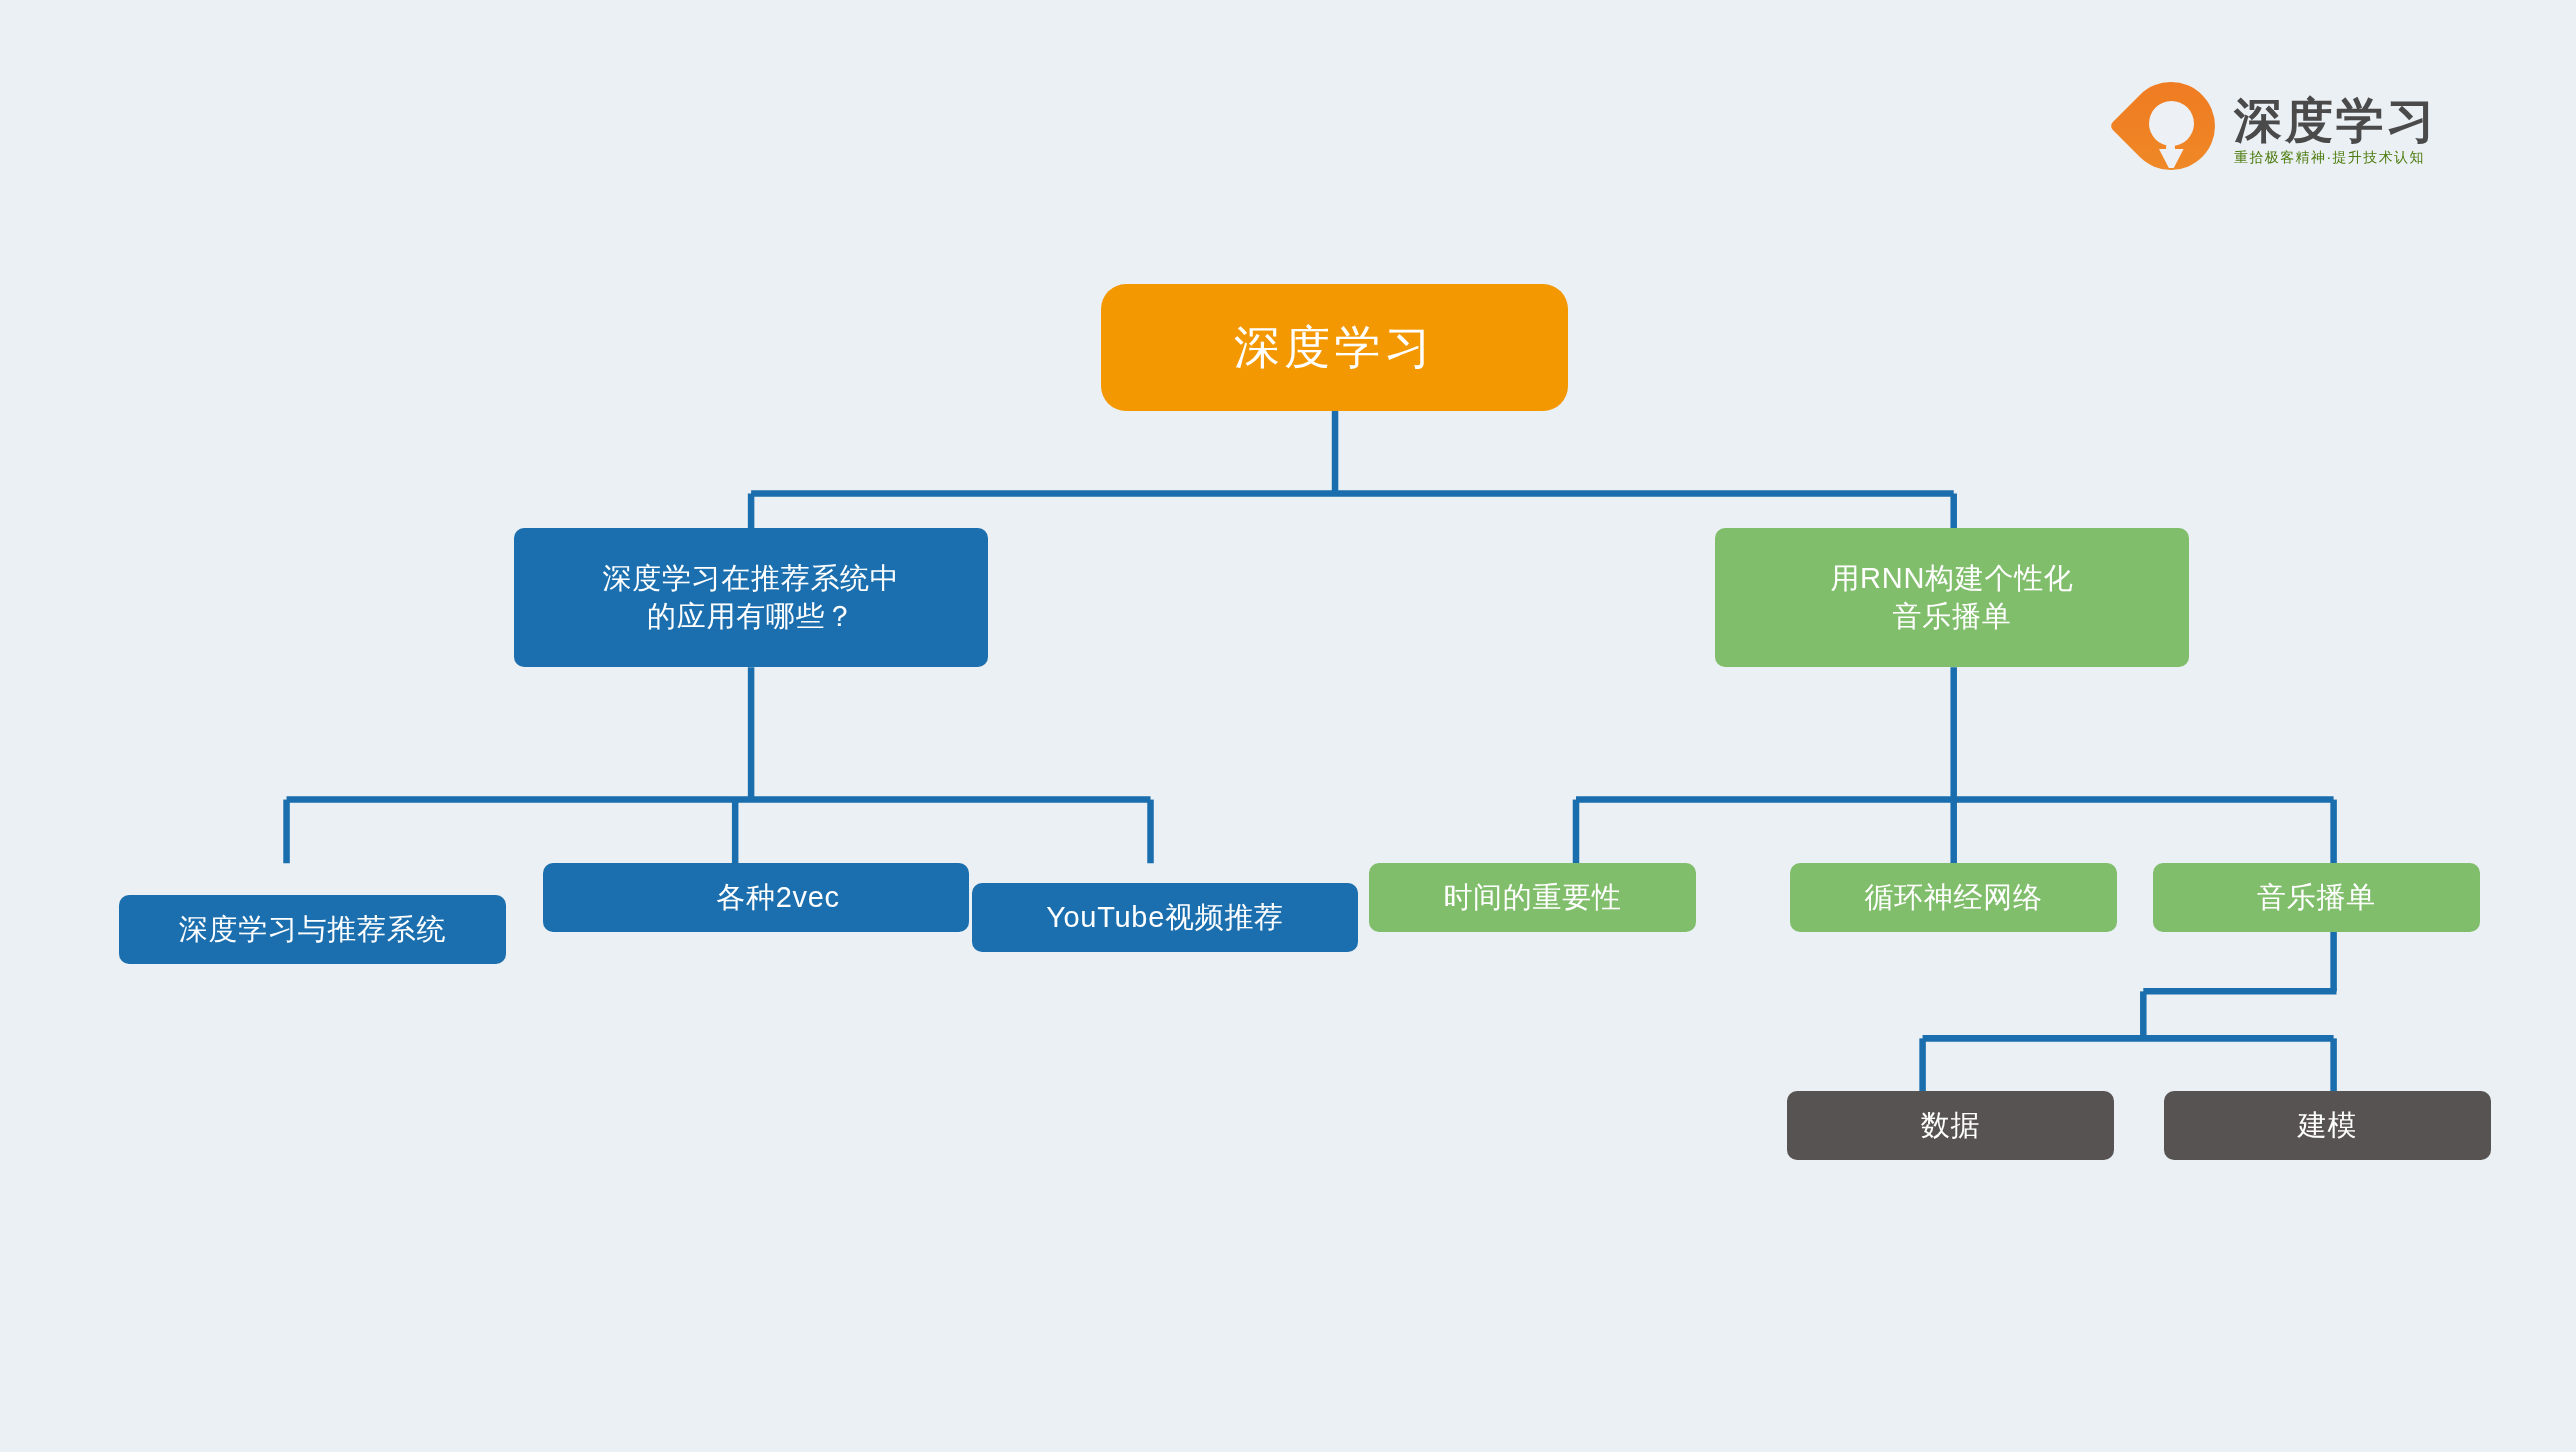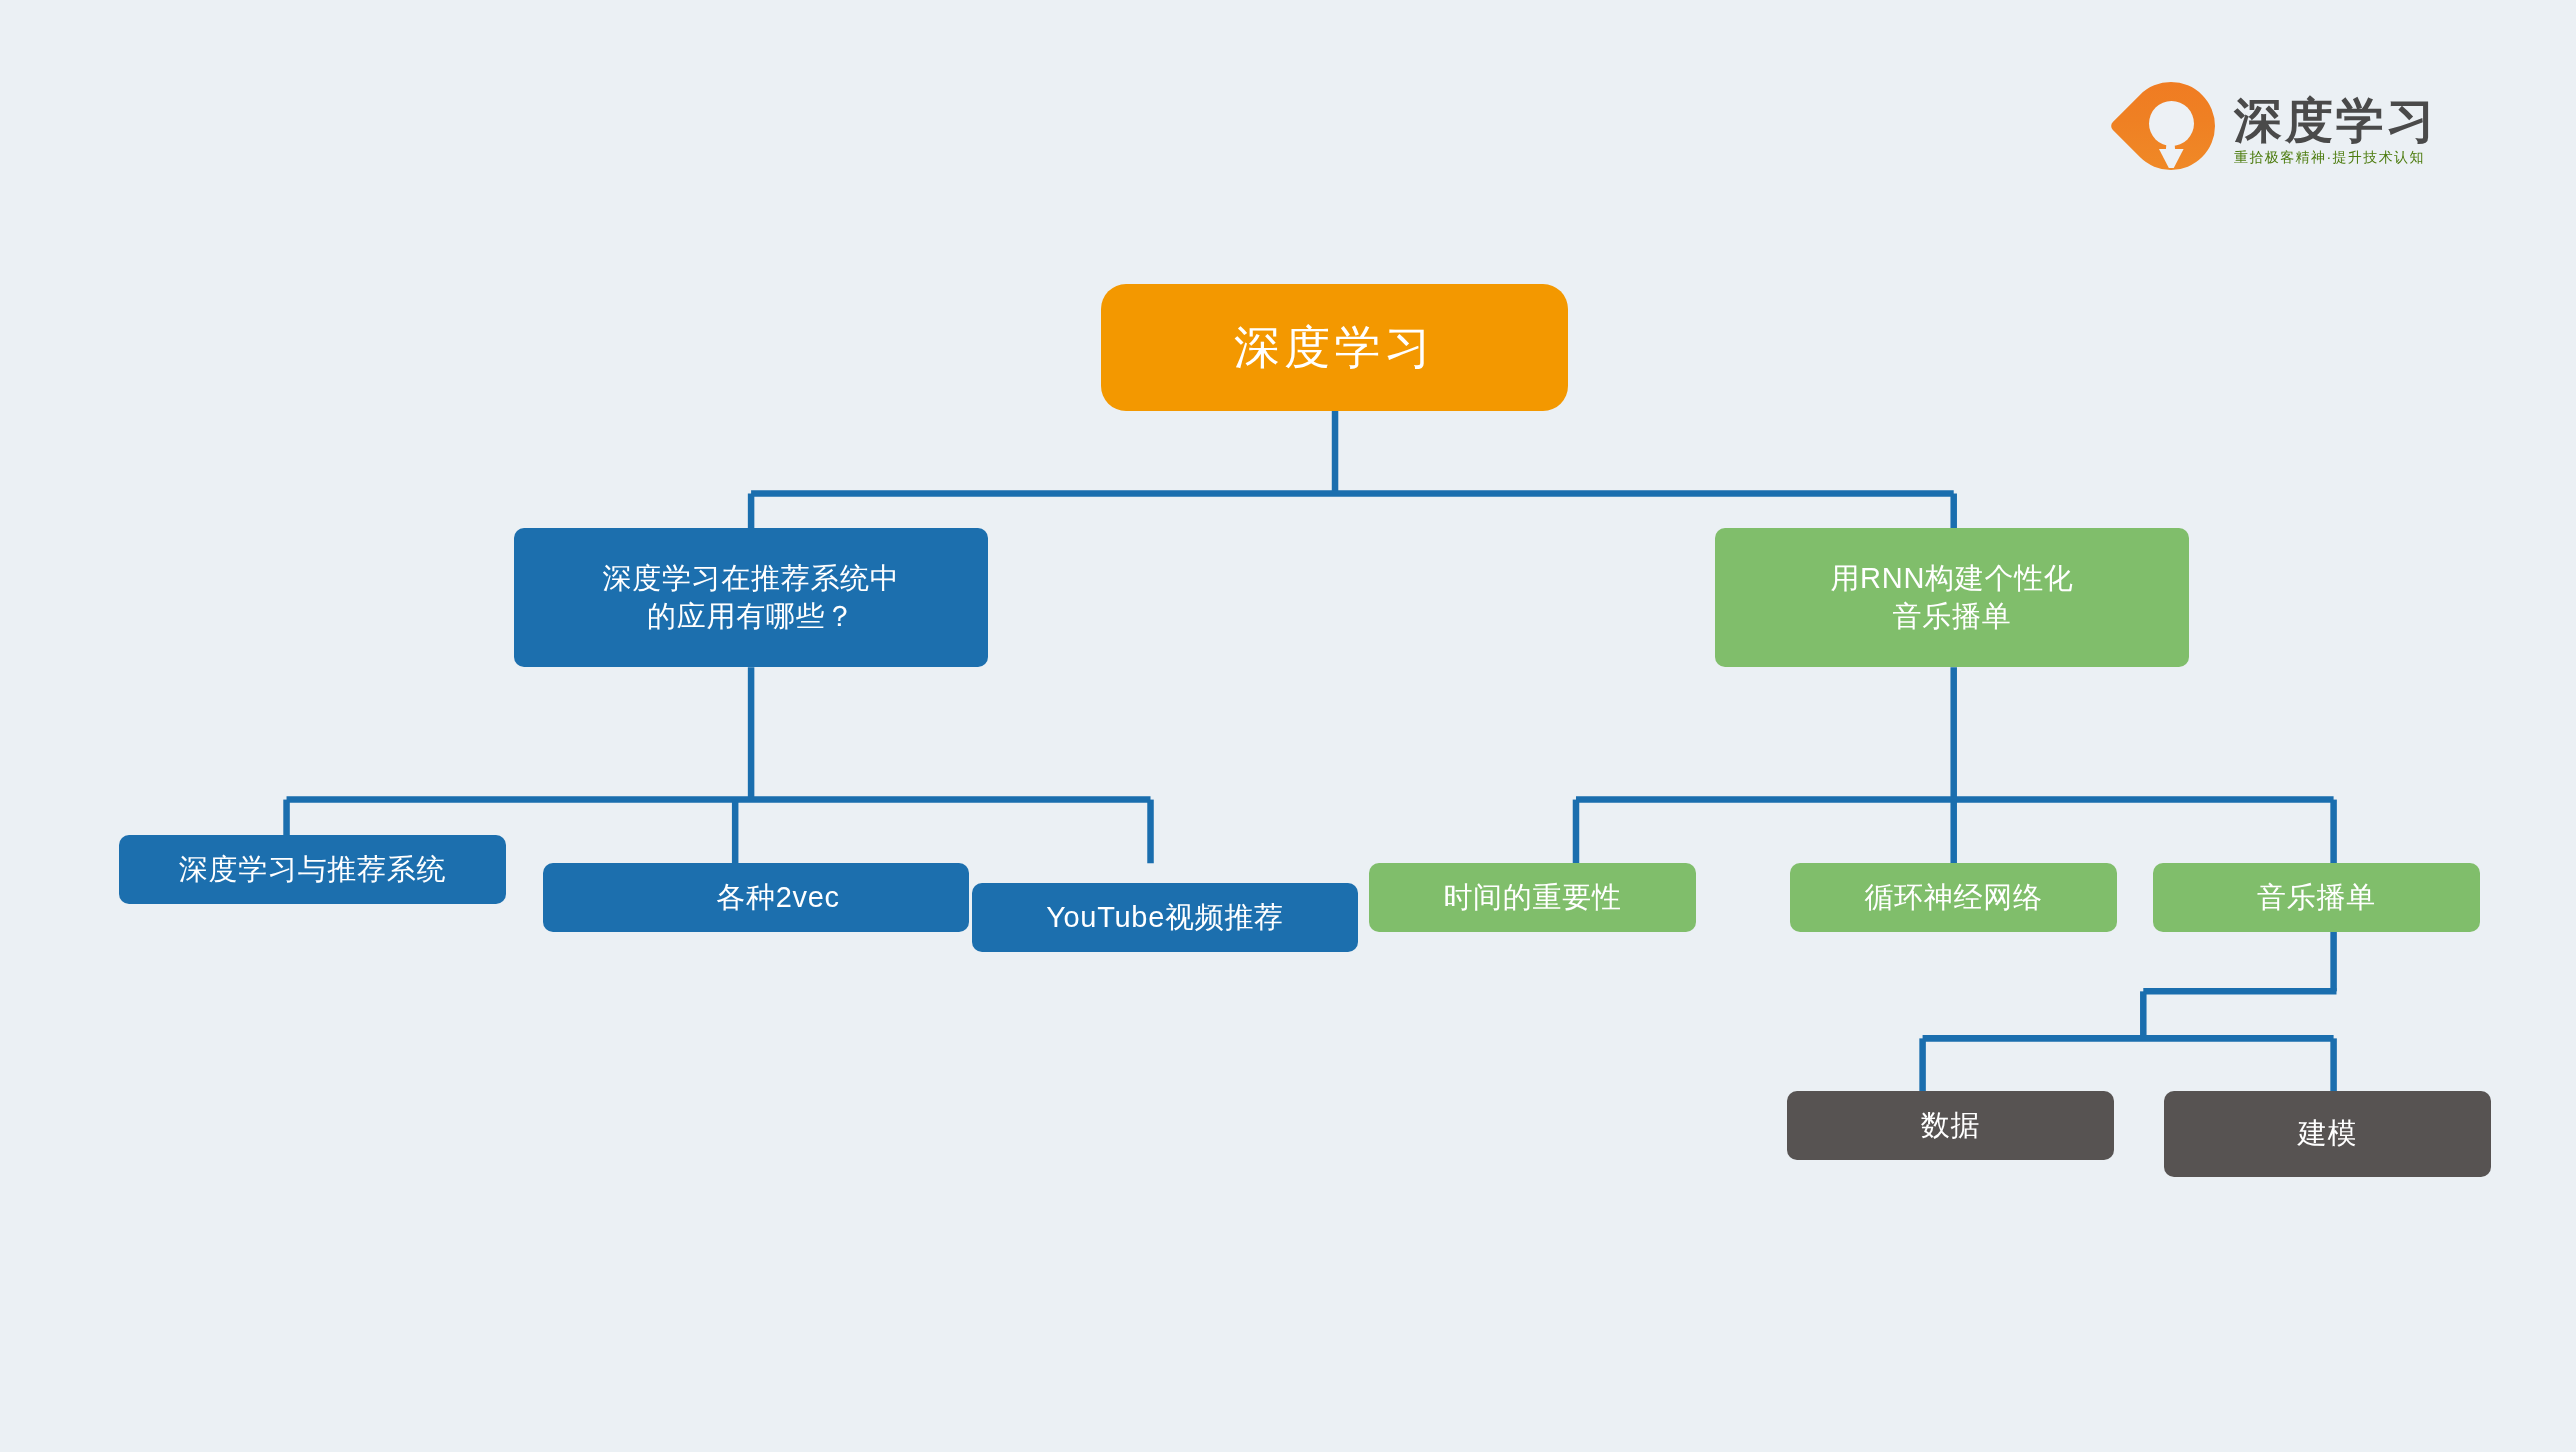--- a/index.html
+++ b/index.html
@@ -178,30 +178,30 @@
   </svg>
 
   <div class="node root" style="left:1101px; top:284px; width:467px; height:127px;">深度学习</div>
 
   <div class="node blue lvl2" style="left:514px; top:528px; width:474px; height:139px;">深度学习在推荐系统中
 的应用有哪些？</div>
 
   <div class="node green lvl2" style="left:1715px; top:528px; width:474px; height:139px;">用RNN构建个性化
 音乐播单</div>
 
-  <div class="node blue leaf" style="left:119px; top:835px; width:387px; height:69px;">深度学习与推荐系统</div>
+  <div class="node blue leaf" style="left:119px; top:895px; width:387px; height:69px;">深度学习与推荐系统</div>
 
   <div class="node blue leaf" style="left:543px; top:863px; width:426px; height:69px;padding-left:44px;">各种2vec</div>
 
   <div class="node blue leaf" style="left:972px; top:883px; width:386px; height:69px;">YouTube视频推荐</div>
 
   <div class="node green leaf" style="left:1369px; top:863px; width:327px; height:69px;">时间的重要性</div>
 
   <div class="node green leaf" style="left:1790px; top:863px; width:327px; height:69px;">循环神经网络</div>
 
   <div class="node green leaf" style="left:2153px; top:863px; width:327px; height:69px;">音乐播单</div>
 
   <div class="node gray leaf" style="left:1787px; top:1091px; width:327px; height:69px;">数据</div>
 
-  <div class="node gray leaf" style="left:2164px; top:1091px; width:327px; height:86px;">建模</div>
+  <div class="node gray leaf" style="left:2164px; top:1091px; width:327px; height:69px;">建模</div>
 
 </div>
 
 
 </body></html>

